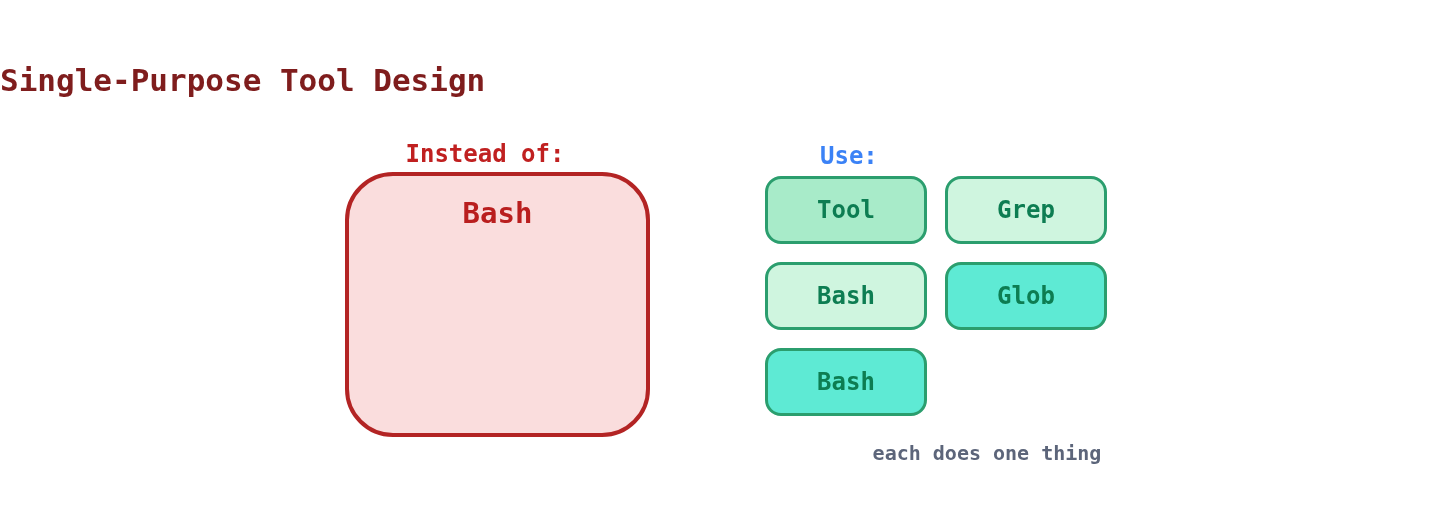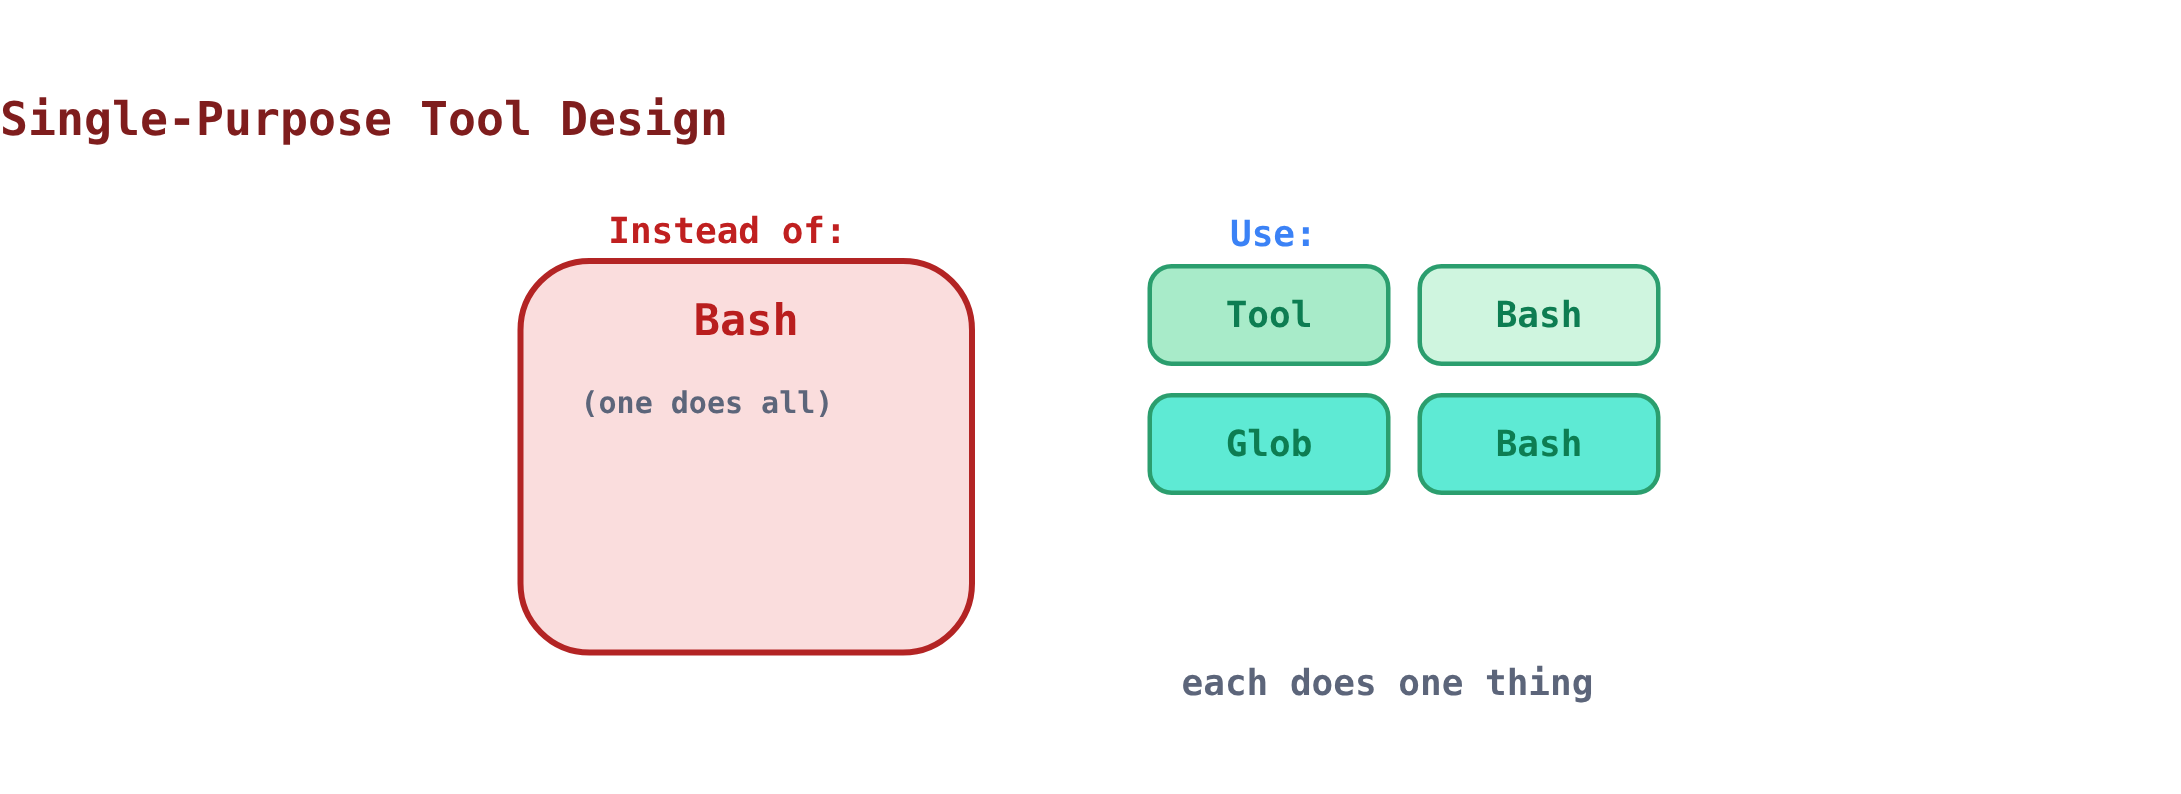--- a/index.html
+++ b/index.html
@@ -72,40 +72,40 @@
     border-radius: 16px;
     display: flex; align-items: center; justify-content: center;
     font-size: 24px;
     color: #0d7d52;
   }
   .row-1 { background: #a8ebc9; }
   .row-2 { background: #cff5df; }
   .row-3 { background: #5eead4; }
 
   .caption {
-    position: absolute; top: 441px; left: 735px; width: 380px;
+    position: absolute; top: 441px; left: 797px; width: 380px;
     text-align: center;
-    font-size: 24px;
+    font-size: 20px;
     color: #5c657a;
   }
 </style>
 </head>
 <body>
 
 <div class="title">Single-Purpose Tool Design</div>
 
 <div class="left-label">Instead of:</div>
 
 <div class="bash-box">
   <div class="bash-title">Bash</div>
-  <div class="bash-note">(one does all)</div>
 </div>
 
 <div class="use-label">Use:</div>
 
 <div class="tool-grid">
   <div class="tool row-1">Tool</div>
+  <div class="tool row-2">Grep</div>
   <div class="tool row-2">Bash</div>
   <div class="tool row-3">Glob</div>
   <div class="tool row-3">Bash</div>
 </div>
 
 <div class="caption">each does one thing</div>
 
 </body></html>

